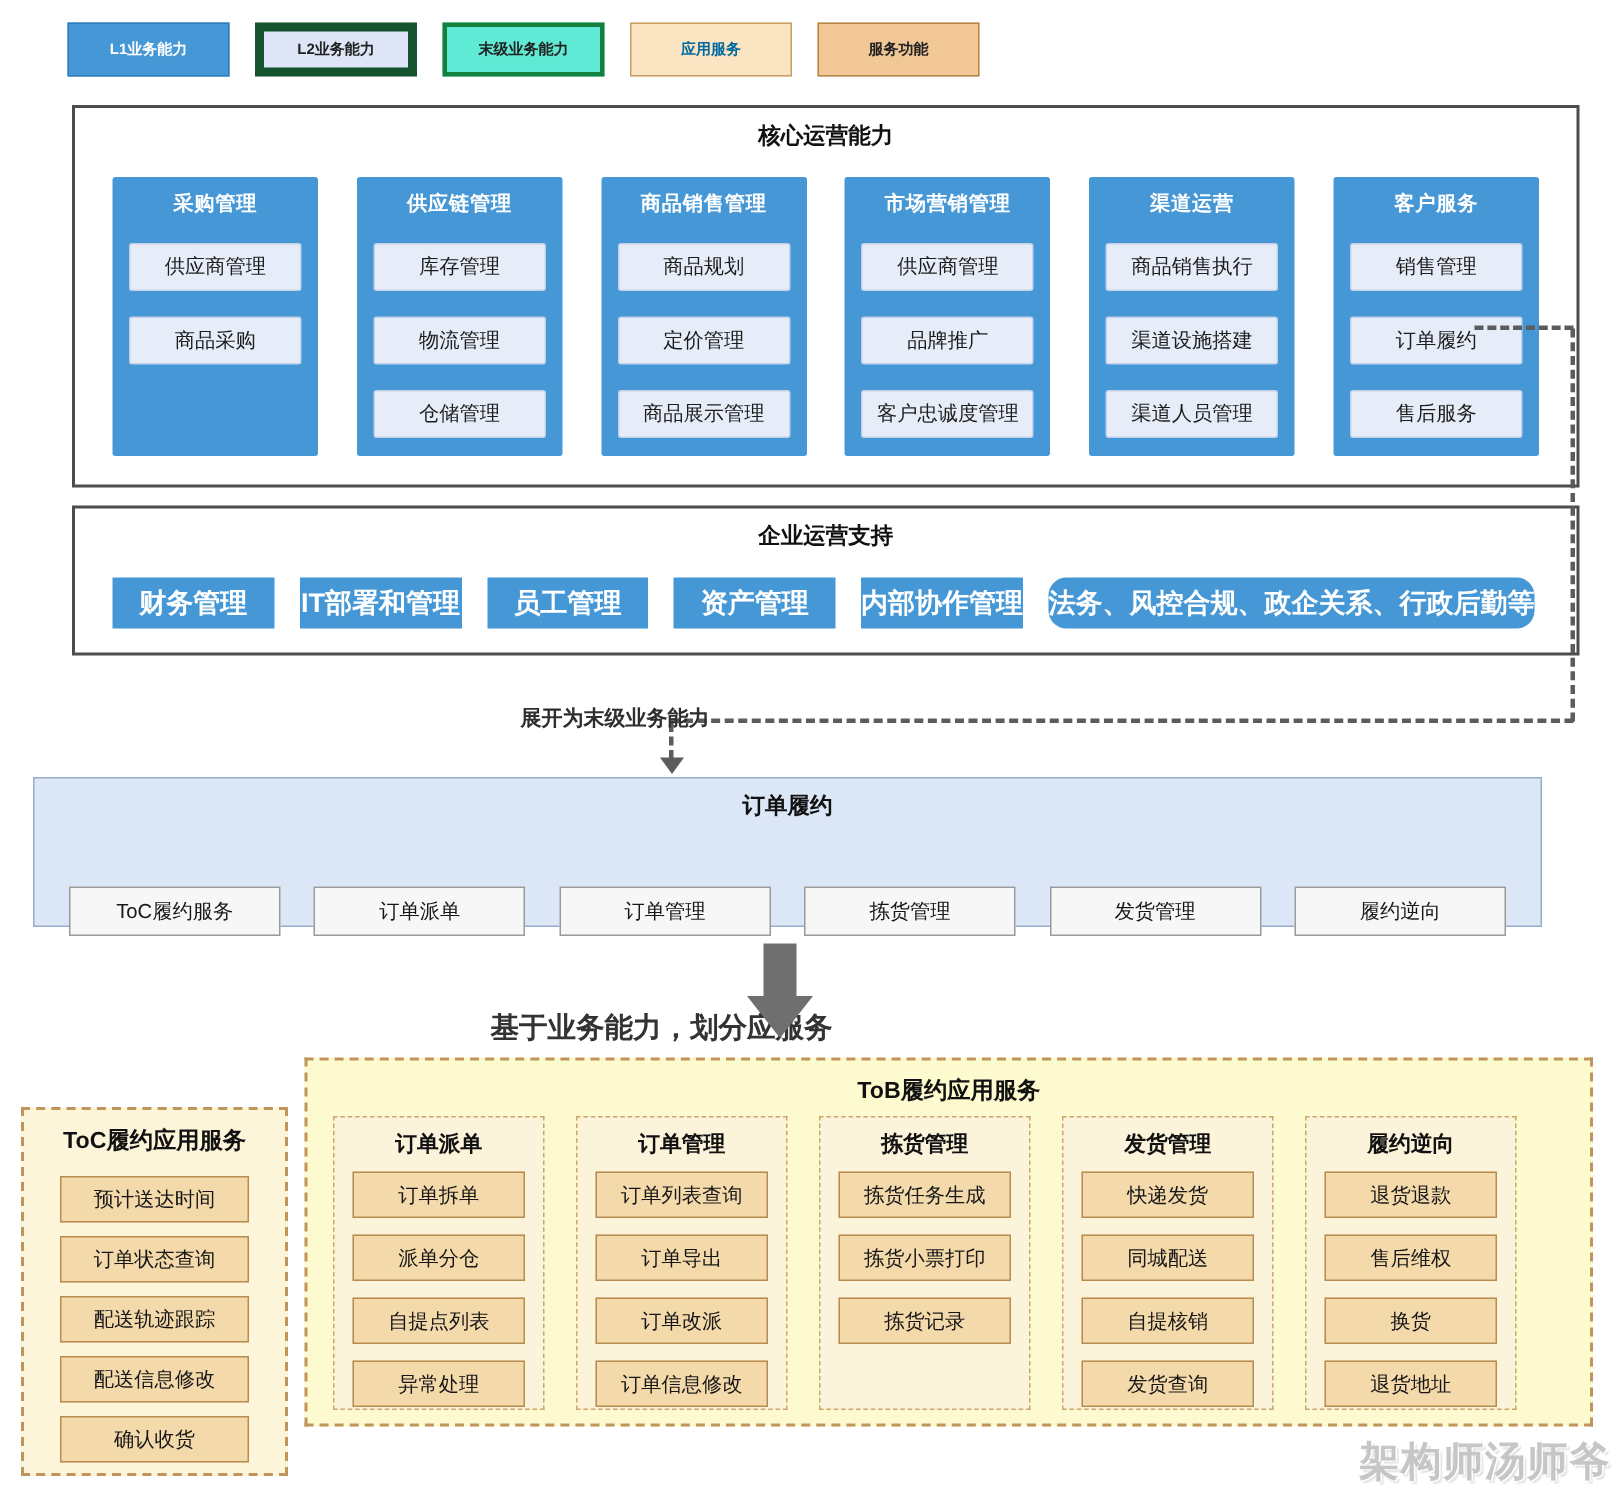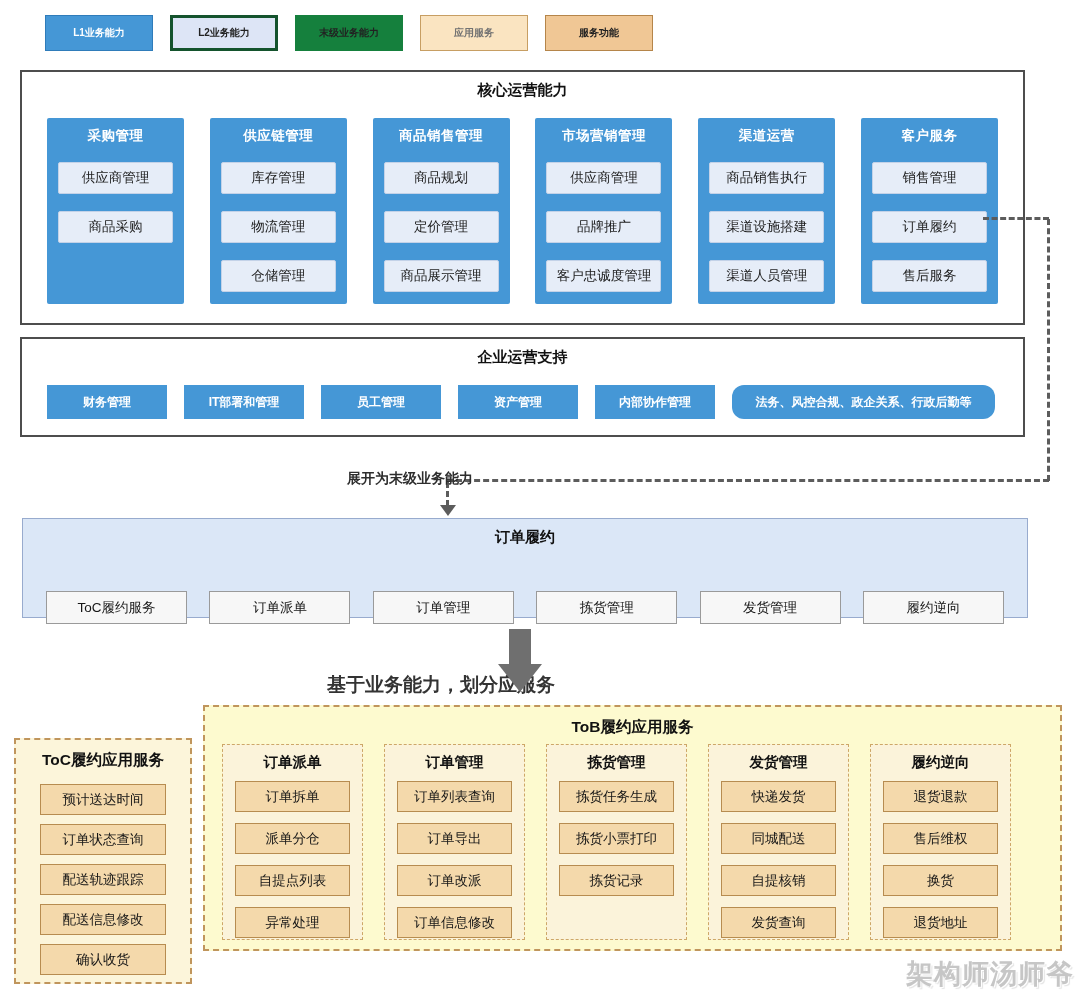--- a/index.html
+++ b/index.html
@@ -3,38 +3,38 @@
 <meta charset="utf-8">
 <style>
   html,body { margin:0; padding:0; background:#ffffff; }
   body { font-family:"Liberation Sans","DejaVu Sans",sans-serif; color:#1a1a1a; }
   .stage { position:relative; width:1080px; height:992px; background:#fff; overflow:hidden; }
 
   
   .legend { position:absolute; left:45px; top:15px; display:flex; gap:17px; }
   .lg { height:36px; min-width:108px; padding:0 12px; box-sizing:border-box; display:flex; align-items:center; justify-content:center; font-size:10px; font-weight:600; }
   .lg-l1   { background:#4597d6; color:#fff; border:1px solid #2f7cba; }
-  .lg-l2   { background:#dde5f6; color:#222; border:3px solid #14532d; }
-  .lg-leaf { background:#15803d; color:#222; border:3px solid #15803d; }
-  .lg-app  { background:#fae4c1; color:#737373; border:1px solid #c79e63; }
+  .lg-l2   { background:#dde5f6; color:#222; border:6px solid #14532d; }
+  .lg-leaf { background:#5eead4; color:#222; border:3px solid #15803d; }
+  .lg-app  { background:#fae4c1; color:#0369a1; border:1px solid #c79e63; }
   .lg-svc  { background:#f0c795; color:#222; border:1px solid #b5854a; }
 
   
-  .sec { position:absolute; background:#fff; border:2px solid #4d4d4d; box-sizing:border-box; }
+  .sec { position:absolute; background:#fff; border:2px solid #4d4d4d; box-sizing:border-box;margin-left:28px; }
   .sec-title { text-align:center; font-weight:700; font-size:15px; color:#111; margin-top:9px; }
 
   .core { left:20px; top:70px; width:1005px; height:255px; }
   .core-cols { position:absolute; left:25px; right:25px; top:46px; bottom:19px; display:flex; justify-content:space-between; }
   .bluecol { width:137px; background:#4597d6; border-radius:2px; padding-top:9px; box-sizing:border-box; }
   .bluecol-title { color:#fff; font-weight:700; font-size:13.5px; text-align:center; letter-spacing:.5px; }
   .blueitem { height:30px; margin:17px 11px 0; background:#e6edf8; border:1px solid #c3d2e8; border-radius:2px; display:flex; align-items:center; justify-content:center; font-size:13.5px; color:#1c1c1c; white-space:nowrap; }
 
   .ent { left:20px; top:337px; width:1005px; height:100px; }
   .ent-row { position:absolute; left:25px; right:28px; top:46px; display:flex; gap:17px; }
-  .entitem { height:34px; width:120px; background:#4597d6; color:#fff; font-size:12px; font-weight:600; display:flex; align-items:center; justify-content:center; white-space:nowrap; }
+  .entitem { height:34px; width:120px; background:#4597d6; color:#fff; font-size:18px; font-weight:600; display:flex; align-items:center; justify-content:center; white-space:nowrap; }
   .entitem-wide { flex:1; width:auto;border-radius:12px; }
 
   
   .dash-h { position:absolute; border-top:3px dashed #5c5c5c; }
   .dash-v { position:absolute; border-left:3px dashed #5c5c5c; }
   .arrow-sm { position:absolute; width:0; height:0; border-left:8px solid transparent; border-right:8px solid transparent; border-top:11px solid #5c5c5c; }
   .lbl-expand { position:absolute; left:347px; top:470px; font-size:14px; font-weight:600; color:#2e2e2e; }
 
   
   .fulfill { position:absolute; left:22px; top:518px; width:1006px; height:100px; background:#dbe7f7; border:1px solid #98abce; box-sizing:border-box; }

